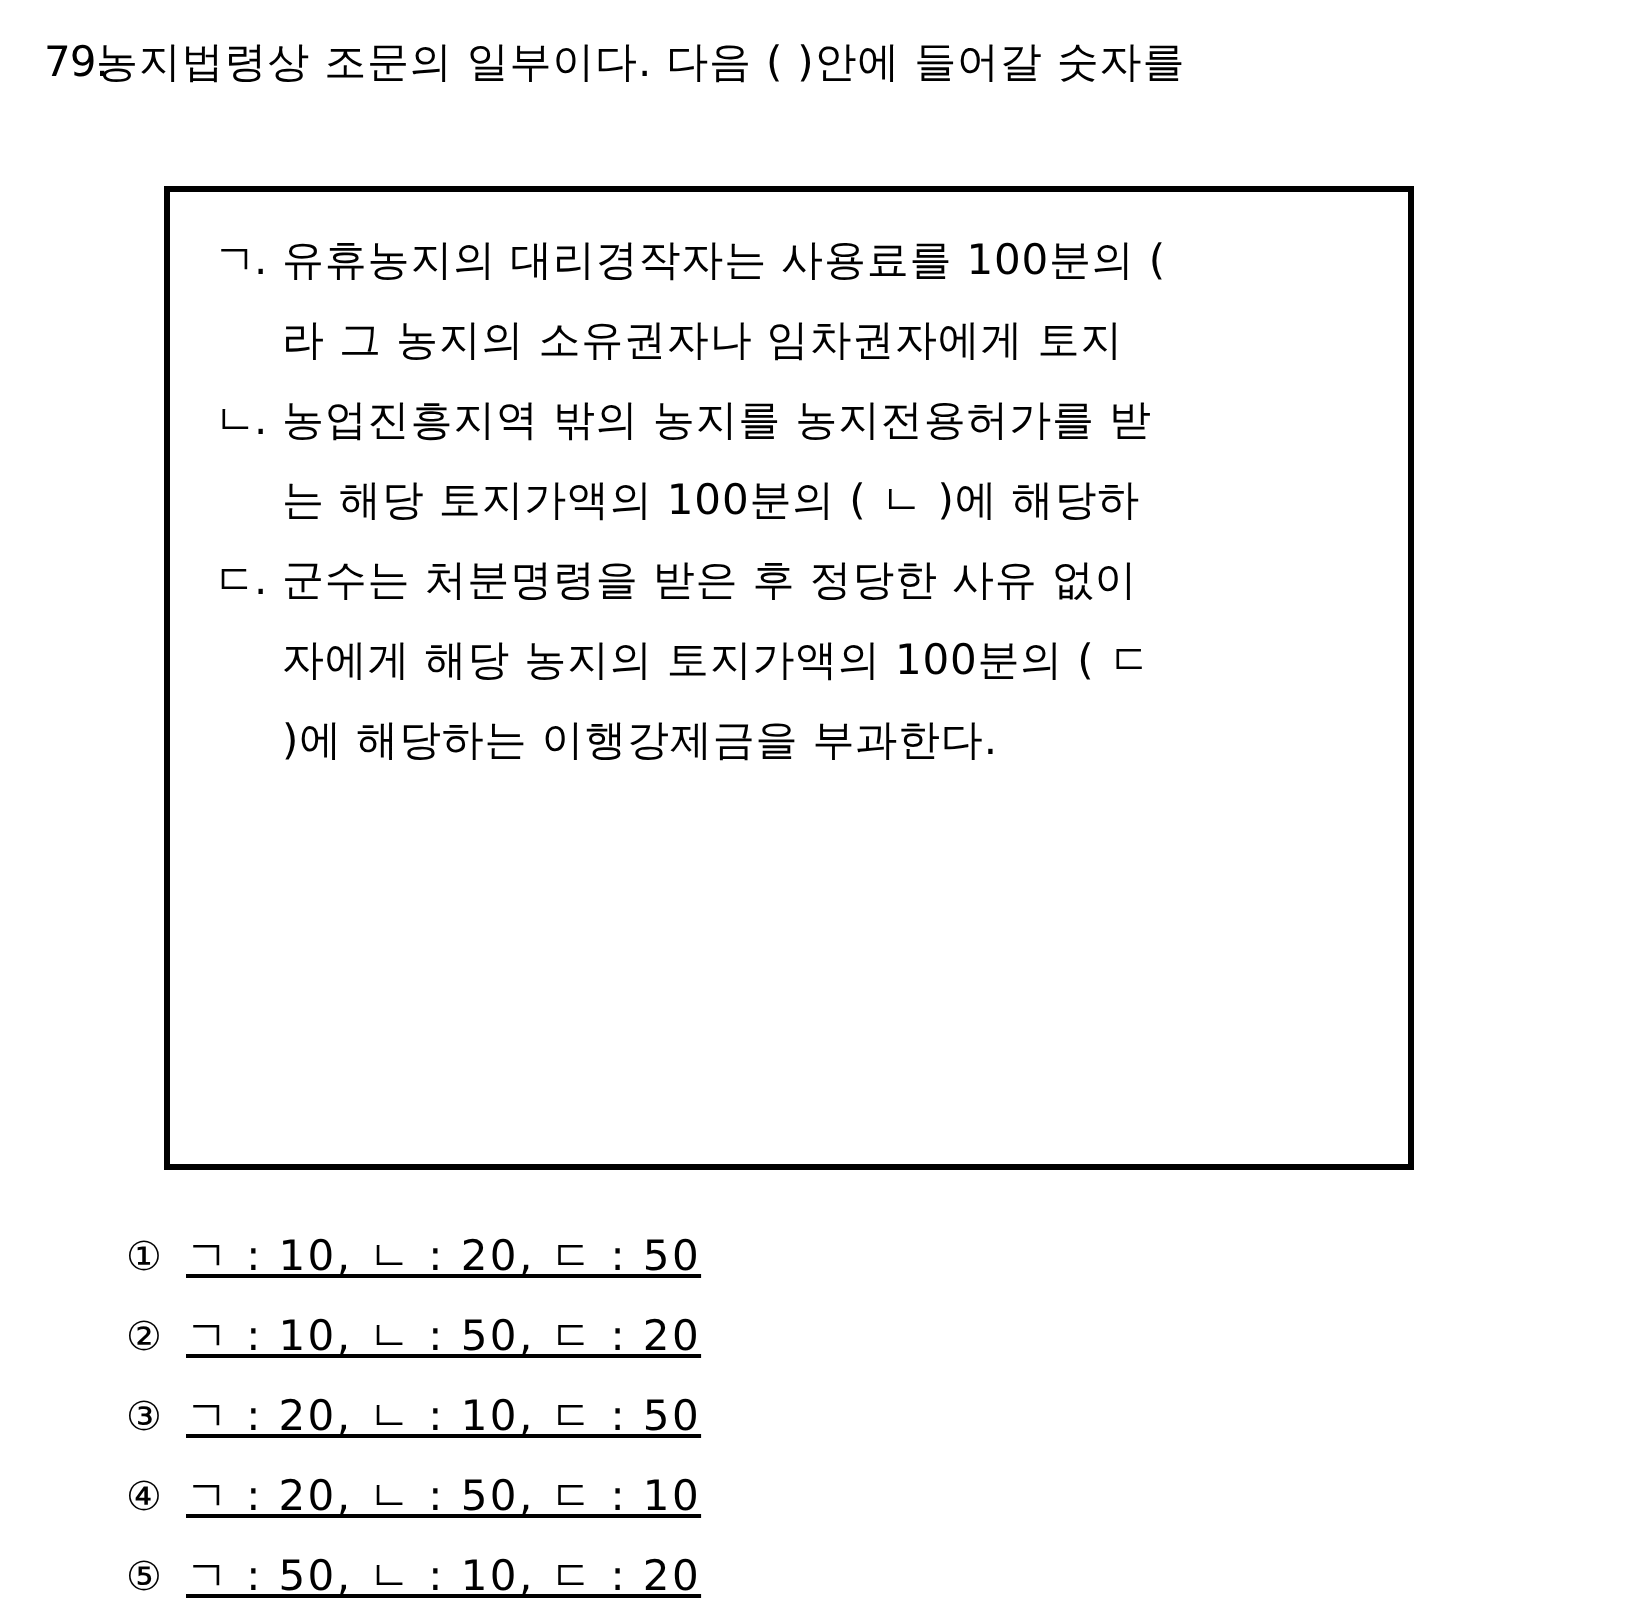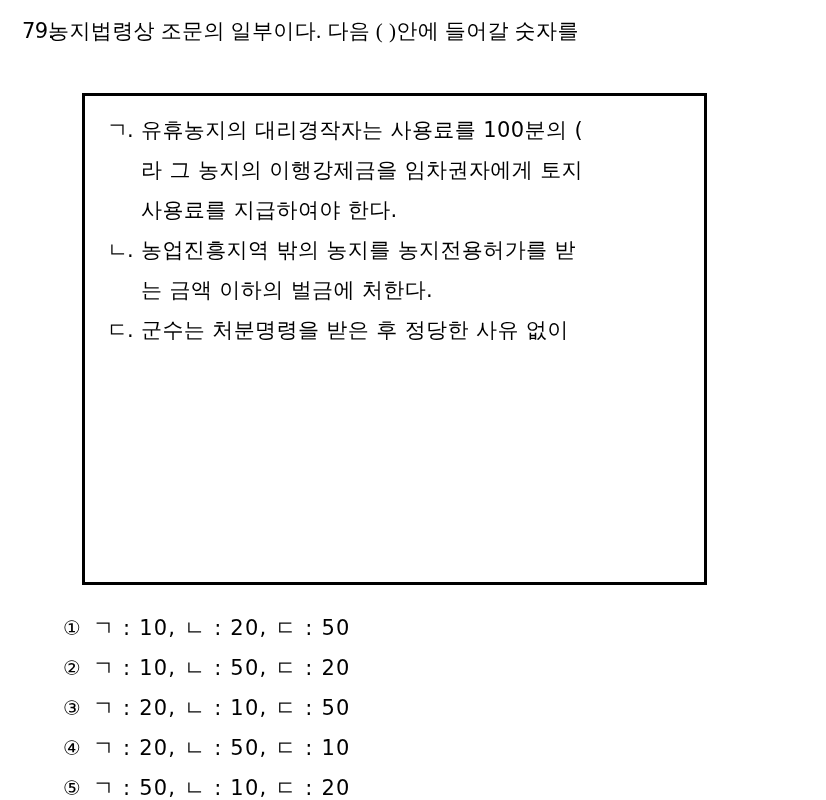--- a/index.html
+++ b/index.html
@@ -32,21 +32,20 @@
   }
   .q-number {
     width: 26px;
     flex: 0 0 26px;
     font-size: 21px;
     letter-spacing: -0.5px;
   }
   .q-text {
     flex: 1 1 auto;
     letter-spacing: 0.4px;
-    font-family: Liberation Serif, serif;
   }
   .q-line.cont .q-number {
     visibility: hidden;
   }
 
   
   .excerpt-box {
     position: absolute;
     left: 82px;
     top: 93px;
@@ -97,20 +96,21 @@
     white-space: pre;
   }
   .choice-marker {
     width: 30px;
     flex: 0 0 30px;
     font-size: 20px;
   }
   .choice-text {
     flex: 1 1 auto;
     letter-spacing: 1.2px;
+    text-decoration: underline;
   }
 </style>
 </head>
 <body>
 
 <div class="question">
   <div class="q-line">
     <span class="q-number">79.</span>
     <span class="q-text">농지법령상 조문의 일부이다. 다음 ( )안에 들어갈 숫자를</span>
   </div>
@@ -119,43 +119,47 @@
 <div class="excerpt-box">
   <div class="excerpt-inner">
 
     <div class="clause">
       <div class="clause-line">
         <span class="clause-marker">ㄱ.</span>
         <span class="clause-body">유휴농지의 대리경작자는 사용료를 100분의 (</span>
       </div>
       <div class="clause-line cont">
         <span class="clause-marker"></span>
-        <span class="clause-body">라 그 농지의 이행강제금을 임차권자에게 토지</span>
-      </div>
-      <div class="clause-line cont">
-        <span class="clause-marker"></span>
-        <span class="clause-body">사용료를 지급하여야 한다.</span>
+        <span class="clause-body">라 그 농지의 소유권자나 임차권자에게 토지</span>
       </div>
     </div>
 
     <div class="clause">
       <div class="clause-line">
         <span class="clause-marker">ㄴ.</span>
         <span class="clause-body">농업진흥지역 밖의 농지를 농지전용허가를 받</span>
       </div>
       <div class="clause-line cont">
         <span class="clause-marker"></span>
-        <span class="clause-body">는 금액 이하의 벌금에 처한다.</span>
+        <span class="clause-body">는 해당 토지가액의 100분의 ( ㄴ )에 해당하</span>
       </div>
     </div>
 
     <div class="clause">
       <div class="clause-line">
         <span class="clause-marker">ㄷ.</span>
         <span class="clause-body">군수는 처분명령을 받은 후 정당한 사유 없이</span>
+      </div>
+      <div class="clause-line cont">
+        <span class="clause-marker"></span>
+        <span class="clause-body">자에게 해당 농지의 토지가액의 100분의 ( ㄷ</span>
+      </div>
+      <div class="clause-line cont">
+        <span class="clause-marker"></span>
+        <span class="clause-body">)에 해당하는 이행강제금을 부과한다.</span>
       </div>
     </div>
 
   </div>
 </div>
 
 <div class="choices">
   <div class="choice">
     <span class="choice-marker">①</span>
     <span class="choice-text">ㄱ : 10, ㄴ : 20, ㄷ : 50</span>

